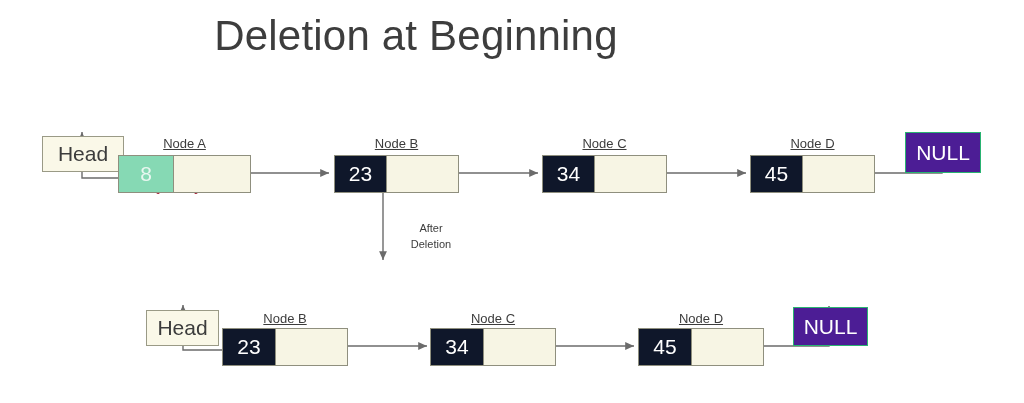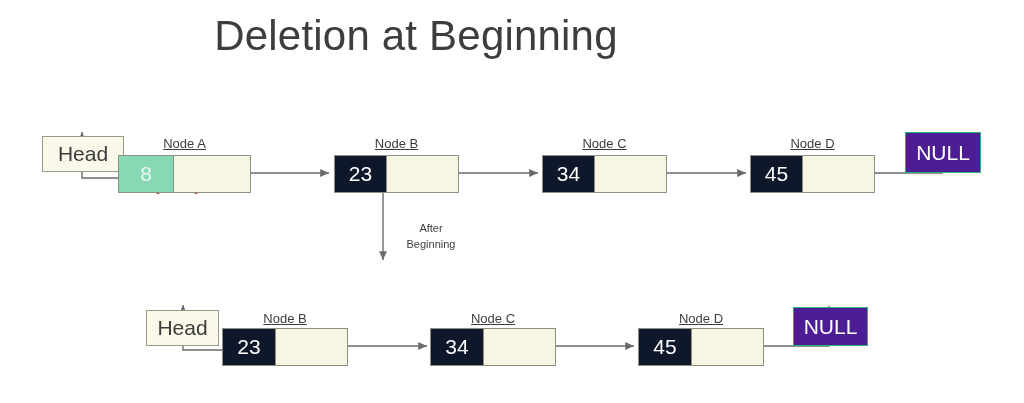--- a/index.html
+++ b/index.html
@@ -165,21 +165,21 @@
 </div>
 
 <div class="node-label" style="left:750px; top:136px; width:125px;">Node D</div>
 <div class="node" style="left:750px; top:155px; width:125px; height:38px;">
   <div class="cell-val" style="width:52px;">45</div>
   <div class="cell-next"></div>
 </div>
 
 <div class="step-label" style="left:393px; top:220px; width:76px;">
   <div>After</div>
-  <div>Beginning</div>
+  <div>Deletion</div>
 </div>
 
 <div class="box head-box" style="left:146px; top:266px; width:73px; height:36px;">
   <span>Head</span>
 </div>
 
 <div class="box null-box" style="left:793px; top:263px; width:75px; height:39px;">
   <span>NULL</span>
 </div>
 

